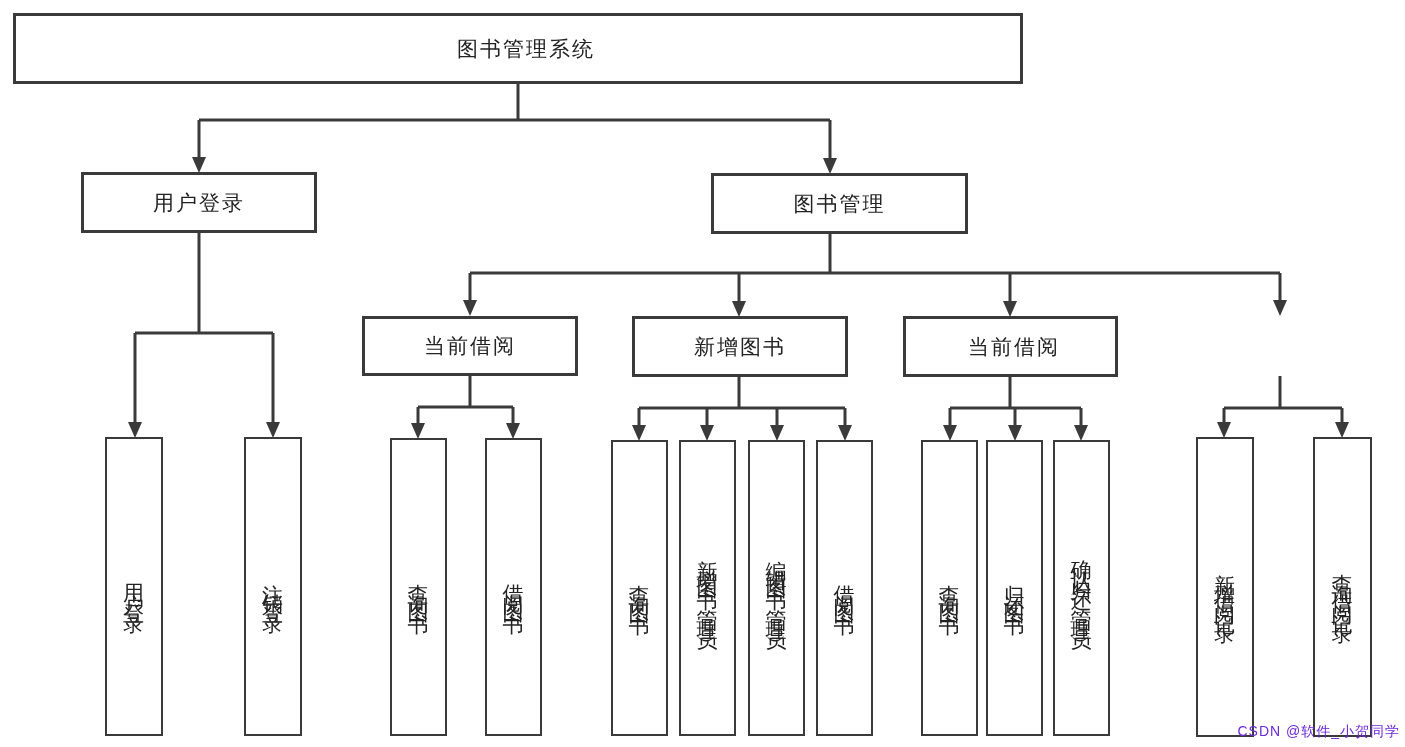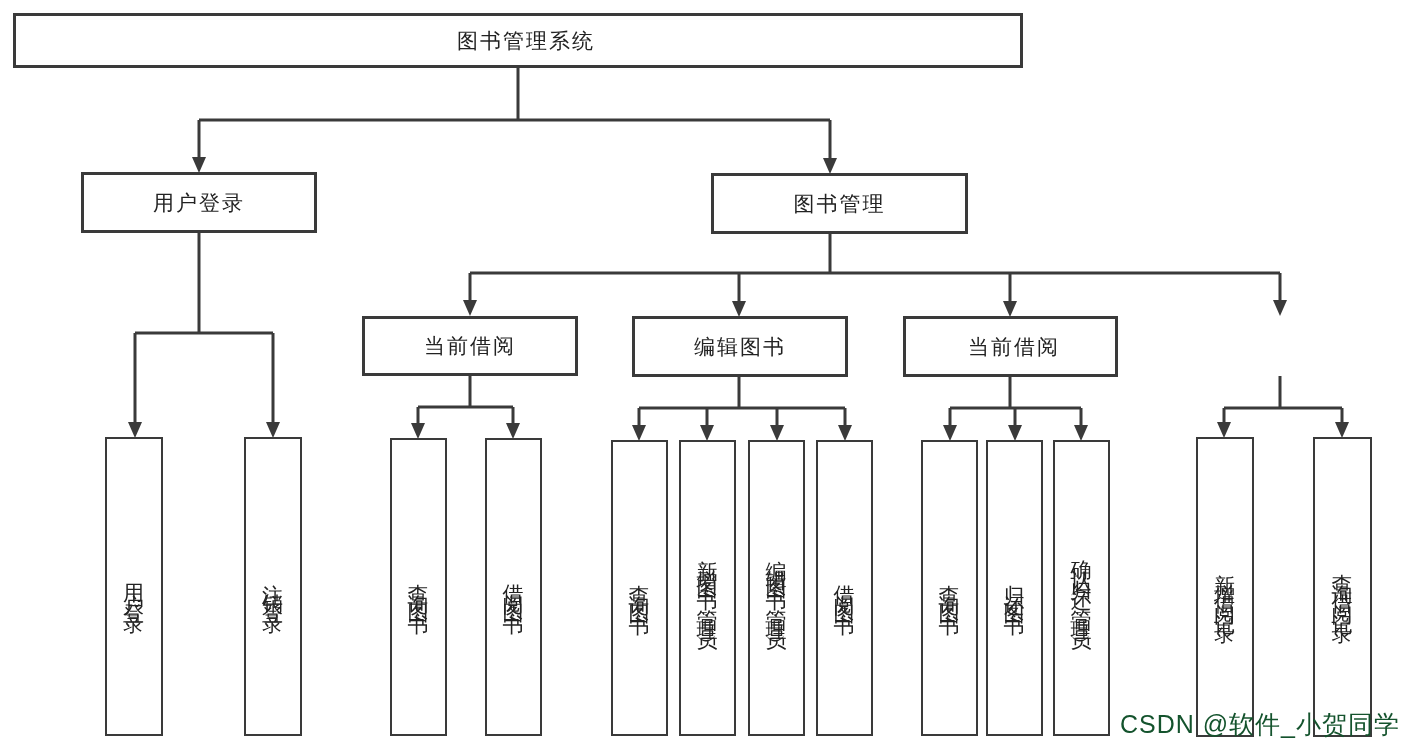--- a/index.html
+++ b/index.html
@@ -36,43 +36,43 @@
     text-orientation: mixed;
     letter-spacing: 10px;
     font-size: 21px;
     white-space: normal;
     line-height: 1;
   }
   .watermark {
     position: absolute;
     right: 5px;
     bottom: 6px;
-    font-size: 25px;
-    color: #14532d;
+    font-size: 14px;
+    color: #6d28d9;
     letter-spacing: 1px;
     white-space: nowrap;
   }
 </style>
 </head>
 <body>
 
 <div class="canvas">
 
   <svg class="edges" viewBox="0 0 1405 747" xmlns="http://www.w3.org/2000/svg">
     <path d="M518 68V120 M199 120H830 M199 120V158 M830 120V159 M199 232V333 M135 333H273 M135 333V423 M273 333V423 M830 233V273 M470 273H1280 M470 273V302 M739 273V302 M1010 273V302 M1280 273V302 M470 376V407 M418 407H513 M418 407V424 M513 407V424 M739 377V408 M639 408H845 M639 408V426 M707 408V426 M777 408V426 M845 408V426 M1010 377V408 M950 408H1081 M950 408V426 M1015 408V426 M1081 408V426 M1280 376V408 M1224 408H1342 M1224 408V423 M1342 408V423" fill="none" stroke="#3a3a3a" stroke-width="3"></path>
     <path d="M192 157L206 157L199 173Z M823 158L837 158L830 174Z M463 300L477 300L470 316Z M732 301L746 301L739 317Z M1003 301L1017 301L1010 317Z M1273 300L1287 300L1280 316Z M128 422L142 422L135 438Z M266 422L280 422L273 438Z M411 423L425 423L418 439Z M506 423L520 423L513 439Z M632 425L646 425L639 441Z M700 425L714 425L707 441Z M770 425L784 425L777 441Z M838 425L852 425L845 441Z M943 425L957 425L950 441Z M1008 425L1022 425L1015 441Z M1074 425L1088 425L1081 441Z M1217 422L1231 422L1224 438Z M1335 422L1349 422L1342 438Z" fill="#3a3a3a" stroke="none"></path>
   </svg>
 
-  <div class="box" style="left:13px; top:13px; width:1010px; height:55px;padding-left:16px;">图书管理系统</div>
+  <div class="box" style="left:13px; top:13px; width:1010px; height:71px;padding-left:16px;">图书管理系统</div>
 
   <div class="box" style="left:81px; top:172px; width:236px; height:61px;">用户登录</div>
   <div class="box" style="left:711px; top:173px; width:257px; height:61px;">图书管理</div>
 
   <div class="box" style="left:362px; top:316px; width:216px; height:60px;">当前借阅</div>
-  <div class="box" style="left:632px; top:316px; width:216px; height:61px;">编辑图书</div>
+  <div class="box" style="left:632px; top:316px; width:216px; height:61px;">新增图书</div>
   <div class="box" style="left:903px; top:316px; width:215px; height:61px;padding-left:7px;">当前借阅</div>
 
   <div class="box leaf" style="left:105px; top:437px; width:58px; height:299px;">用户登录</div>
   <div class="box leaf" style="left:244px; top:437px; width:58px; height:299px;">注销登录</div>
 
   <div class="box leaf" style="left:390px; top:438px; width:57px; height:298px;">查询图书</div>
   <div class="box leaf" style="left:485px; top:438px; width:57px; height:298px;">借阅图书</div>
 
   <div class="box leaf" style="left:611px; top:440px; width:57px; height:296px;">查询图书</div>
   <div class="box leaf" style="left:679px; top:440px; width:57px; height:296px;">新增图书（管理员）</div>

